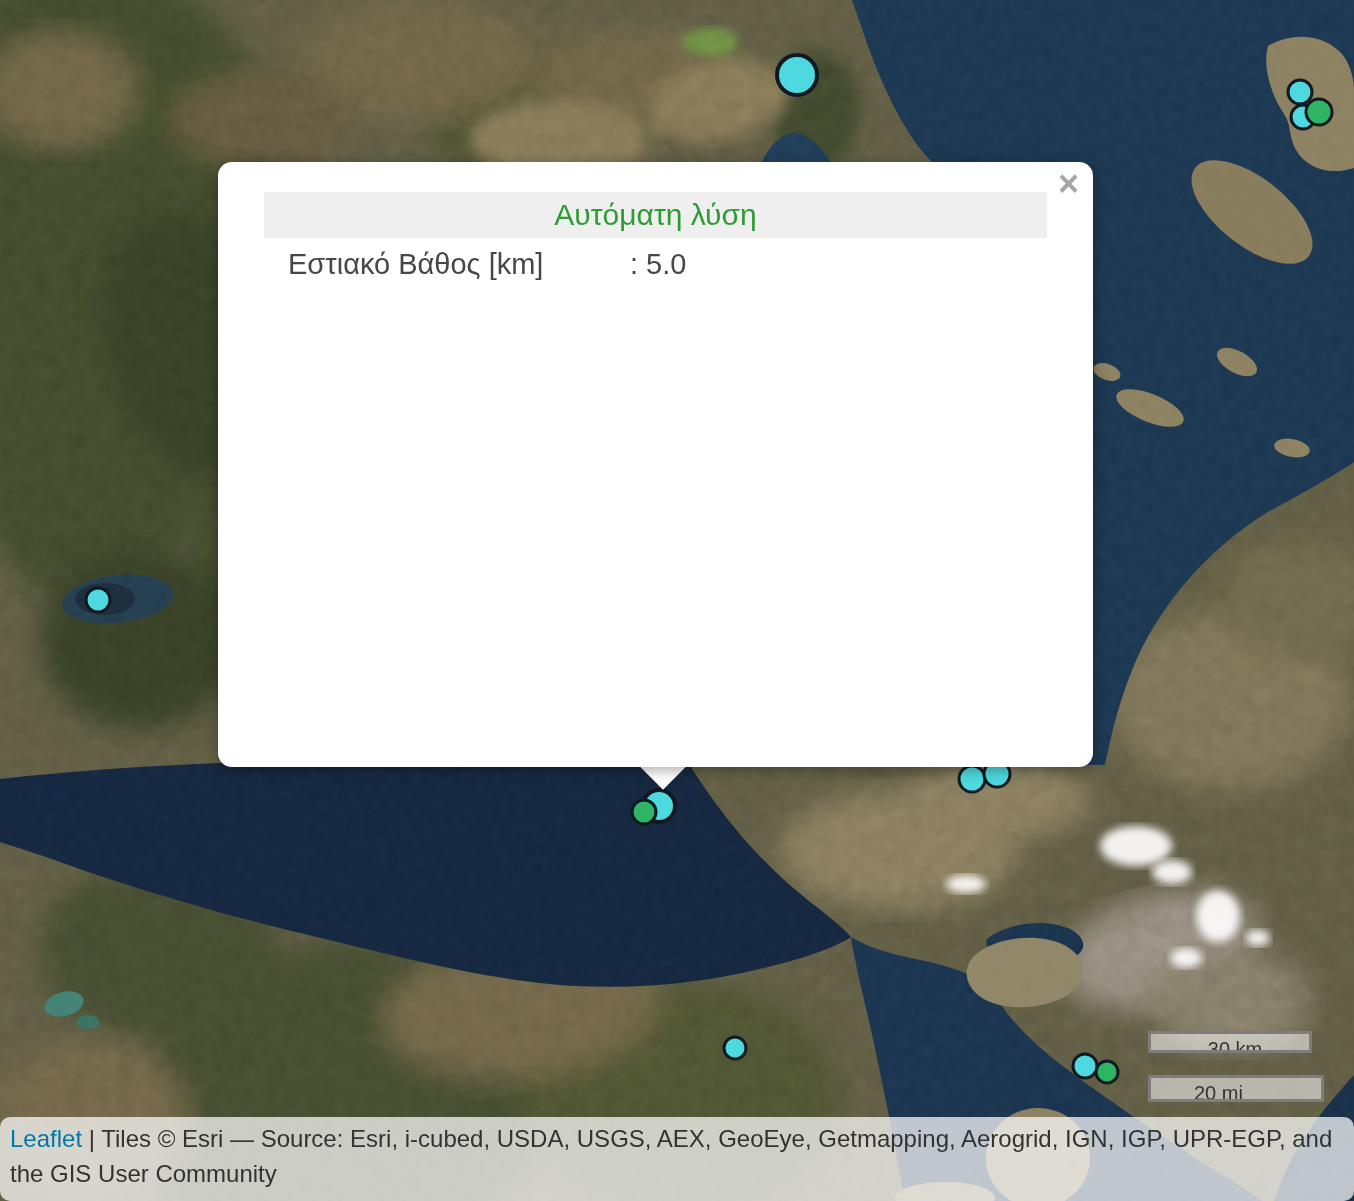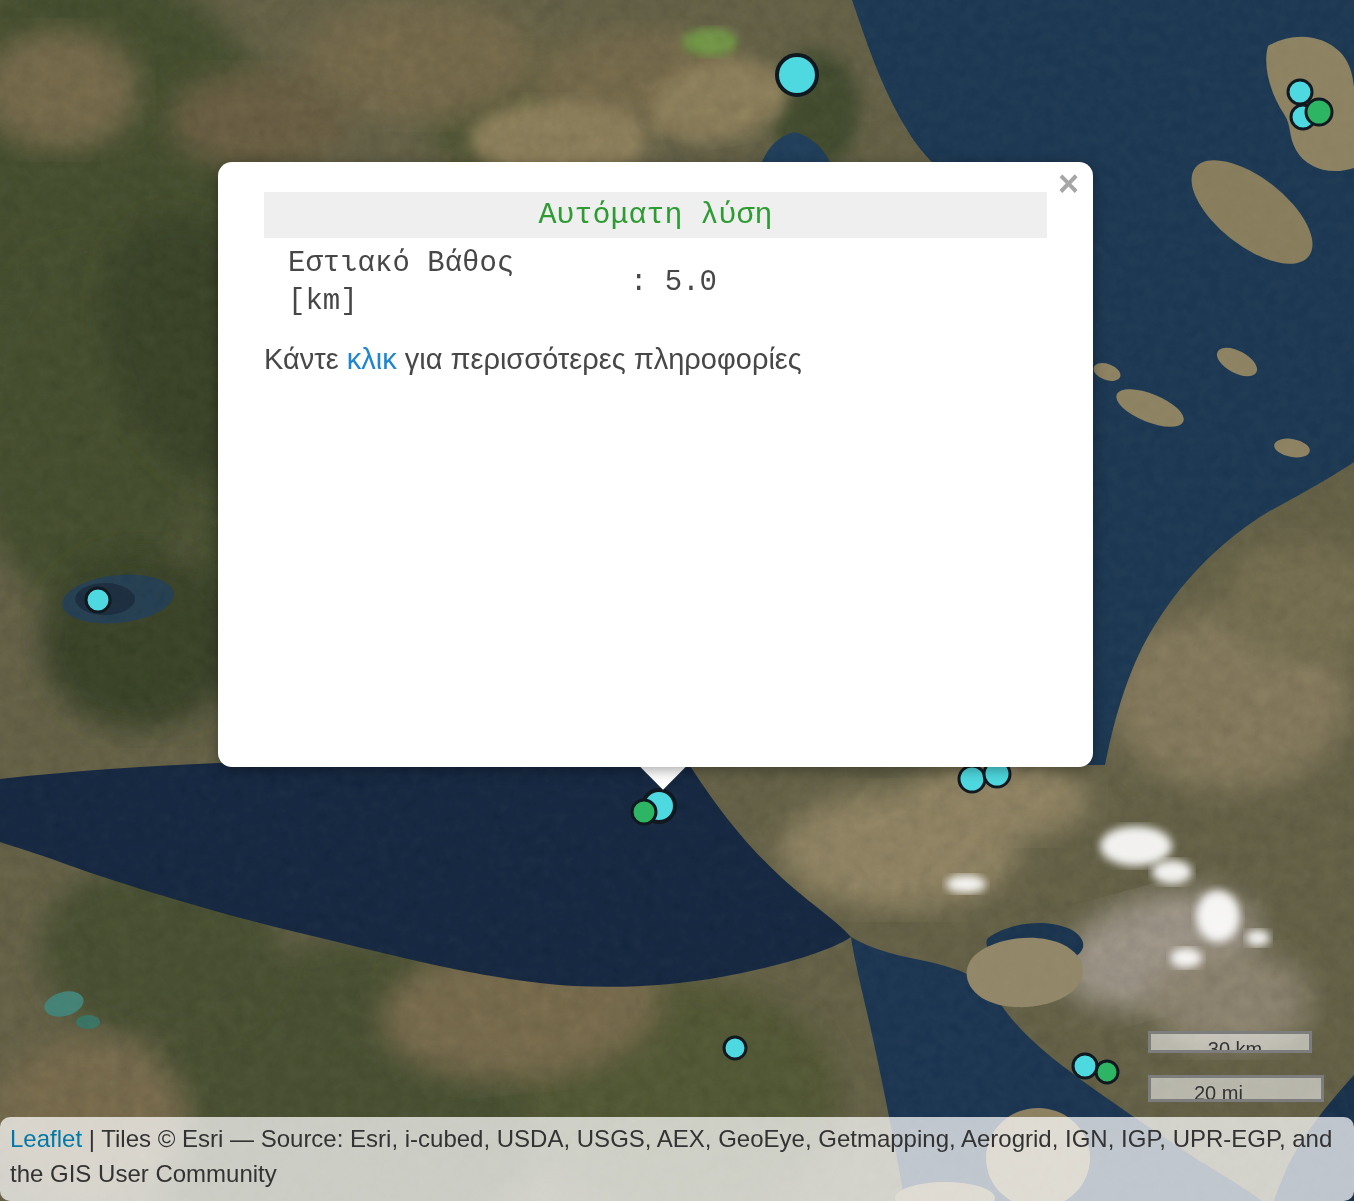--- a/index.html
+++ b/index.html
@@ -23,21 +23,20 @@
   .popup .close{
     position:absolute;top:4px;right:14px;font-size:36px;font-weight:bold;
     color:#a6a6a6;text-decoration:none;cursor:pointer;line-height:36px;
   }
   .popup table{
     border-collapse:separate;border-spacing:2px;width:100%;
   }
   .popup td{
     font-size:29px;color:#474747;line-height:38px;vertical-align:middle;
     padding:5px 0;
-    font-family:Liberation Mono, monospace;
   }
   .popup tr.title-row td{
     background:#efefef;color:var(--title_green);text-align:center;
     font-size:30px;padding:4px 0;
   }
   .popup td.lbl{width:300px;padding-left:24px;}
   .popup td.val{padding-left:40px;padding-right:70px;}
   .popup tr.gray td{background:#efefef;}
   .popup .more{
     margin-top:12px;padding-left:2px;font-size:29px;color:#474747;line-height:38px;
@@ -198,21 +197,20 @@
       <tbody>
           <tr class="title-row">
         <td colspan="2">Αυτόματη λύση</td>
       </tr>
       <tr>
         <td class="lbl">Εστιακό Βάθος [km]</td>
         <td class="val">: 5.0</td>
       </tr>
     </tbody>
       </table>
-    <div class="more"><span>Κάντε </span><a>κλικ</a><span> για περισσότερες πληροφορίες</span></div>
   </div>
 
   <div class="scale-line" id="scale-km">30 km</div>
   <div class="scale-line" id="scale-mi">20 mi</div>
 
   <div class="attribution"><a>Leaflet</a><span> | </span><span>Tiles © Esri — Source: Esri, i-cubed, USDA, USGS, AEX, GeoEye, Getmapping, Aerogrid, IGN, IGP, UPR-EGP, and the GIS User Community</span></div>
 
 </div>
 
 </body></html>

